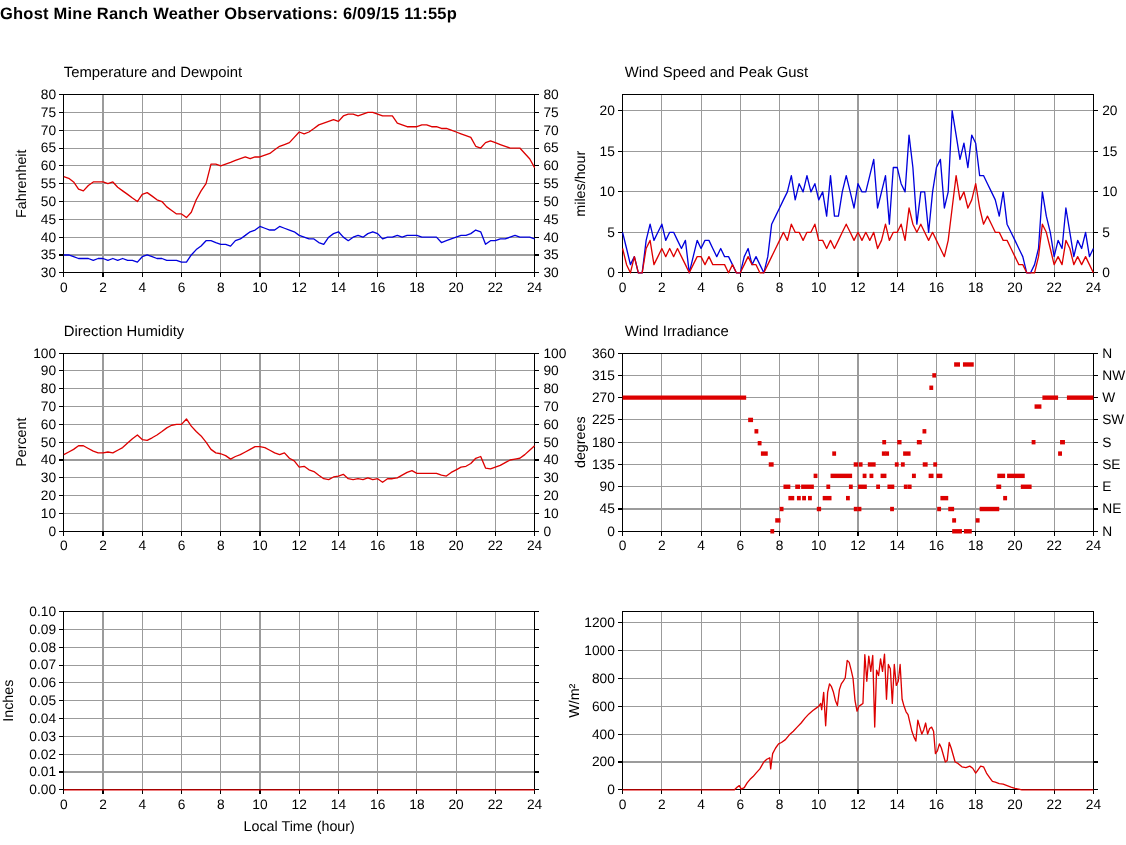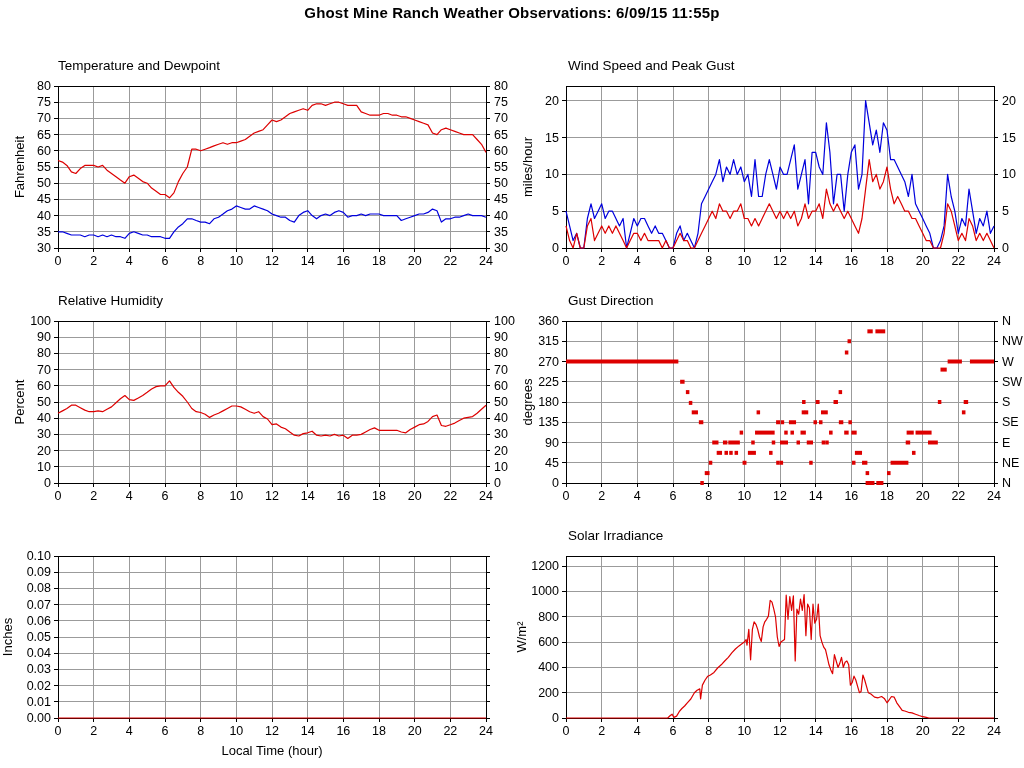--- a/index.html
+++ b/index.html
@@ -1,19 +1,19 @@
 <!DOCTYPE html>
 <html><head>
 <meta charset="utf-8">
 <style>
   html,body{margin:0;padding:0;background:#ffffff;}
   body{width:1024px;height:768px;position:relative;overflow:hidden;
        font-family:"Liberation Sans",sans-serif;color:#000;}
   h1.main-title{position:absolute;top:4px;left:0;width:1024px;margin:0;
-       text-align:center;font-size:15px;font-weight:bold;letter-spacing:0.2px;}
+       font-size:15px;font-weight:bold;letter-spacing:0.2px;}
   .panel{position:absolute;width:512px;height:235px;}
   .panel-title{position:absolute;top:3px;margin:0;text-align:left;
        font-size:13.5px;font-weight:normal;}
   .panel.col-left  .panel-title{left:58px;width:424px;}
   .panel.col-right .panel-title{left:56px;width:428px;}
   svg.chart{position:absolute;top:0;left:0;width:512px;height:235px;overflow:visible;}
   .grid{stroke:#9b9b9b;stroke-width:1;shape-rendering:crispEdges;}
   .tick{stroke:#000;stroke-width:1;shape-rendering:crispEdges;}
   .frame{fill:none;stroke:#000;stroke-width:1;shape-rendering:crispEdges;}
   .tick-label{font-size:12.5px;fill:#000;}
@@ -190,21 +190,21 @@
       <text x="47" y="49.72727272727272" text-anchor="end" class="tick-label">20</text>
       <text x="490" y="49.72727272727272" text-anchor="start" class="tick-label">20</text>
       <rect x="54" y="31" width="428" height="162" class="frame"></rect>
       <text x="20" y="112" text-anchor="middle" class="axis-label" transform="rotate(-90 20 112)">miles/hour</text>
       <polyline points="54.0,156.2 57.6,170.9 61.1,185.6 64.7,178.3 68.3,193.0 71.8,193.0 75.4,163.5 79.0,148.8 82.5,163.5 86.1,156.2 89.7,148.8 93.2,163.5 96.8,156.2 100.4,156.2 103.9,163.5 107.5,170.9 111.1,163.5 114.6,193.0 118.2,178.3 121.8,163.5 125.3,170.9 128.9,163.5 132.5,163.5 136.0,170.9 139.6,178.3 143.2,170.9 146.7,178.3 150.3,178.3 153.9,185.6 157.4,193.0 161.0,193.0 164.6,178.3 168.1,170.9 171.7,185.6 175.3,178.3 178.8,185.6 182.4,193.0 186.0,178.3 189.5,148.8 193.1,141.5 196.7,134.1 200.2,126.7 203.8,119.4 207.4,104.6 210.9,126.7 214.5,112.0 218.1,119.4 221.6,104.6 225.2,119.4 228.8,112.0 232.3,126.7 235.9,119.4 239.5,141.5 243.0,104.6 246.6,141.5 250.2,141.5 253.7,119.4 257.3,104.6 260.9,119.4 264.4,134.1 268.0,112.0 271.6,119.4 275.1,119.4 278.7,104.6 282.3,89.9 285.8,134.1 289.4,119.4 293.0,104.6 296.5,148.8 300.1,97.3 303.7,97.3 307.2,112.0 310.8,119.4 314.4,67.8 317.9,97.3 321.5,148.8 325.1,119.4 328.6,119.4 332.2,156.2 335.8,119.4 339.3,97.3 342.9,89.9 346.5,134.1 350.0,119.4 353.6,45.7 357.2,67.8 360.7,89.9 364.3,75.2 367.9,97.3 371.4,67.8 375.0,75.2 378.6,104.6 382.1,104.6 385.7,112.0 389.3,119.4 392.8,126.7 396.4,141.5 400.0,119.4 403.5,148.8 407.1,156.2 410.7,163.5 414.2,170.9 417.8,178.3 421.4,193.0 424.9,193.0 428.5,185.6 432.1,170.9 435.6,119.4 439.2,141.5 442.8,156.2 446.3,178.3 449.9,163.5 453.5,170.9 457.0,134.1 460.6,156.2 464.2,178.3 467.7,163.5 471.3,170.9 474.9,156.2 478.4,178.3 482.0,170.9" class="series" stroke="#0000dd"></polyline>
       <polyline points="54.0,170.9 57.6,185.6 61.1,193.0 64.7,178.3 68.3,193.0 71.8,193.0 75.4,170.9 79.0,163.5 82.5,185.6 86.1,178.3 89.7,170.9 93.2,178.3 96.8,170.9 100.4,178.3 103.9,170.9 107.5,178.3 111.1,185.6 114.6,193.0 118.2,185.6 121.8,178.3 125.3,178.3 128.9,185.6 132.5,178.3 136.0,185.6 139.6,185.6 143.2,185.6 146.7,185.6 150.3,193.0 153.9,185.6 157.4,193.0 161.0,193.0 164.6,185.6 168.1,178.3 171.7,185.6 175.3,185.6 178.8,193.0 182.4,193.0 186.0,185.6 189.5,178.3 193.1,170.9 196.7,163.5 200.2,156.2 203.8,163.5 207.4,148.8 210.9,156.2 214.5,156.2 218.1,163.5 221.6,156.2 225.2,156.2 228.8,148.8 232.3,163.5 235.9,163.5 239.5,170.9 243.0,163.5 246.6,170.9 250.2,163.5 253.7,156.2 257.3,148.8 260.9,156.2 264.4,163.5 268.0,156.2 271.6,163.5 275.1,156.2 278.7,163.5 282.3,156.2 285.8,170.9 289.4,163.5 293.0,148.8 296.5,163.5 300.1,156.2 303.7,156.2 307.2,148.8 310.8,163.5 314.4,134.1 317.9,148.8 321.5,156.2 325.1,148.8 328.6,156.2 332.2,163.5 335.8,156.2 339.3,163.5 342.9,170.9 346.5,178.3 350.0,163.5 353.6,134.1 357.2,104.6 360.7,126.7 364.3,119.4 367.9,134.1 371.4,126.7 375.0,112.0 378.6,134.1 382.1,148.8 385.7,141.5 389.3,148.8 392.8,156.2 396.4,156.2 400.0,163.5 403.5,163.5 407.1,170.9 410.7,178.3 414.2,185.6 417.8,185.6 421.4,193.0 424.9,193.0 428.5,193.0 432.1,178.3 435.6,148.8 439.2,156.2 442.8,170.9 446.3,185.6 449.9,178.3 453.5,185.6 457.0,163.5 460.6,170.9 464.2,185.6 467.7,178.3 471.3,185.6 474.9,178.3 478.4,185.6 482.0,193.0" class="series" stroke="#dd0000"></polyline>
     </svg>
 </section>
 
 <section class="panel col-left" style="left:0;top:290px">
-  <h2 class="panel-title">Relative Humidity</h2>
+  <h2 class="panel-title">Direction Humidity</h2>
   <svg class="chart" id="chart-2">
       <line x1="58" y1="193" x2="58" y2="197" class="tick"></line>
       <text x="58" y="210" text-anchor="middle" class="tick-label">0</text>
       <line x1="93.66666666666666" y1="31" x2="93.66666666666666" y2="193" class="grid"></line>
       <line x1="93.66666666666666" y1="193" x2="93.66666666666666" y2="197" class="tick"></line>
       <text x="93.66666666666666" y="210" text-anchor="middle" class="tick-label">2</text>
       <line x1="129.33333333333331" y1="31" x2="129.33333333333331" y2="193" class="grid"></line>
       <line x1="129.33333333333331" y1="193" x2="129.33333333333331" y2="197" class="tick"></line>
       <text x="129.33333333333331" y="210" text-anchor="middle" class="tick-label">4</text>
       <line x1="165" y1="31" x2="165" y2="193" class="grid"></line>
@@ -289,21 +289,21 @@
       <line x1="486" y1="31" x2="490" y2="31" class="tick"></line>
       <text x="51" y="35" text-anchor="end" class="tick-label">100</text>
       <text x="494" y="35" text-anchor="start" class="tick-label">100</text>
       <rect x="58" y="31" width="428" height="162" class="frame"></rect>
       <text x="24" y="112" text-anchor="middle" class="axis-label" transform="rotate(-90 24 112)">Percent</text>
       <polyline points="58.0,123.3 62.5,120.9 66.9,118.5 71.4,115.2 75.8,115.2 80.3,117.7 84.8,120.1 89.2,121.7 93.7,121.7 98.1,120.9 102.6,121.7 107.0,119.3 111.5,116.9 116.0,112.8 120.4,108.8 124.9,105.5 129.3,109.6 133.8,110.4 138.3,108.0 142.7,105.5 147.2,102.3 151.6,99.0 156.1,96.6 160.5,95.8 165.0,95.8 169.5,90.9 173.9,97.4 178.4,102.3 182.8,106.3 187.3,112.0 191.8,118.5 196.2,121.7 200.7,122.5 205.1,124.2 209.6,127.4 214.0,125.0 218.5,123.3 223.0,120.9 227.4,118.5 231.9,116.0 236.3,116.0 240.8,116.9 245.3,119.3 249.7,121.7 254.2,123.3 258.6,121.7 263.1,126.6 267.5,129.0 272.0,134.7 276.5,133.9 280.9,137.1 285.4,138.7 289.8,142.0 294.3,145.2 298.8,146.0 303.2,143.6 307.7,142.8 312.1,141.2 316.6,145.2 321.0,146.0 325.5,145.2 330.0,146.0 334.4,144.4 338.9,146.0 343.3,145.2 347.8,148.4 352.3,145.2 356.7,145.2 361.2,144.4 365.6,142.0 370.1,139.5 374.5,137.9 379.0,140.3 383.5,140.3 387.9,140.3 392.4,140.3 396.8,140.3 401.3,142.0 405.8,142.8 410.2,139.5 414.7,137.1 419.1,134.7 423.6,133.9 428.0,131.4 432.5,126.6 437.0,125.0 441.4,135.5 445.9,136.3 450.3,134.7 454.8,133.1 459.3,130.6 463.7,128.2 468.2,127.4 472.6,126.6 477.1,123.3 481.5,119.3 486.0,115.2" class="series" stroke="#dd0000"></polyline>
     </svg>
 </section>
 
 <section class="panel col-right" style="left:512px;top:290px">
-  <h2 class="panel-title">Gust Direction</h2>
+  <h2 class="panel-title">Wind Irradiance</h2>
   <svg class="chart" id="chart-3">
       <line x1="54" y1="193" x2="54" y2="197" class="tick"></line>
       <text x="54" y="210" text-anchor="middle" class="tick-label">0</text>
       <line x1="89.66666666666666" y1="31" x2="89.66666666666666" y2="193" class="grid"></line>
       <line x1="89.66666666666666" y1="193" x2="89.66666666666666" y2="197" class="tick"></line>
       <text x="89.66666666666666" y="210" text-anchor="middle" class="tick-label">2</text>
       <line x1="125.33333333333333" y1="31" x2="125.33333333333333" y2="193" class="grid"></line>
       <line x1="125.33333333333333" y1="193" x2="125.33333333333333" y2="197" class="tick"></line>
       <text x="125.33333333333333" y="210" text-anchor="middle" class="tick-label">4</text>
       <line x1="161" y1="31" x2="161" y2="193" class="grid"></line>
@@ -542,21 +542,20 @@
       <line x1="486" y1="31" x2="490" y2="31" class="tick"></line>
       <text x="51" y="35" text-anchor="end" class="tick-label">0.10</text>
       <rect x="58" y="31" width="428" height="162" class="frame"></rect>
       <text x="12" y="112" text-anchor="middle" class="axis-label" transform="rotate(-90 12 112)">Inches</text>
       <text x="272" y="230" text-anchor="middle" class="axis-label">Local Time (hour)</text>
       <polyline points="58.0,193.0 486.0,193.0" class="series" stroke="#dd0000"></polyline>
     </svg>
 </section>
 
 <section class="panel col-right" style="left:512px;top:525px">
-  <h2 class="panel-title">Solar Irradiance</h2>
   <svg class="chart" id="chart-5">
       <line x1="54" y1="193" x2="54" y2="197" class="tick"></line>
       <text x="54" y="210" text-anchor="middle" class="tick-label">0</text>
       <line x1="89.66666666666666" y1="31" x2="89.66666666666666" y2="193" class="grid"></line>
       <line x1="89.66666666666666" y1="193" x2="89.66666666666666" y2="197" class="tick"></line>
       <text x="89.66666666666666" y="210" text-anchor="middle" class="tick-label">2</text>
       <line x1="125.33333333333333" y1="31" x2="125.33333333333333" y2="193" class="grid"></line>
       <line x1="125.33333333333333" y1="193" x2="125.33333333333333" y2="197" class="tick"></line>
       <text x="125.33333333333333" y="210" text-anchor="middle" class="tick-label">4</text>
       <line x1="161" y1="31" x2="161" y2="193" class="grid"></line>

